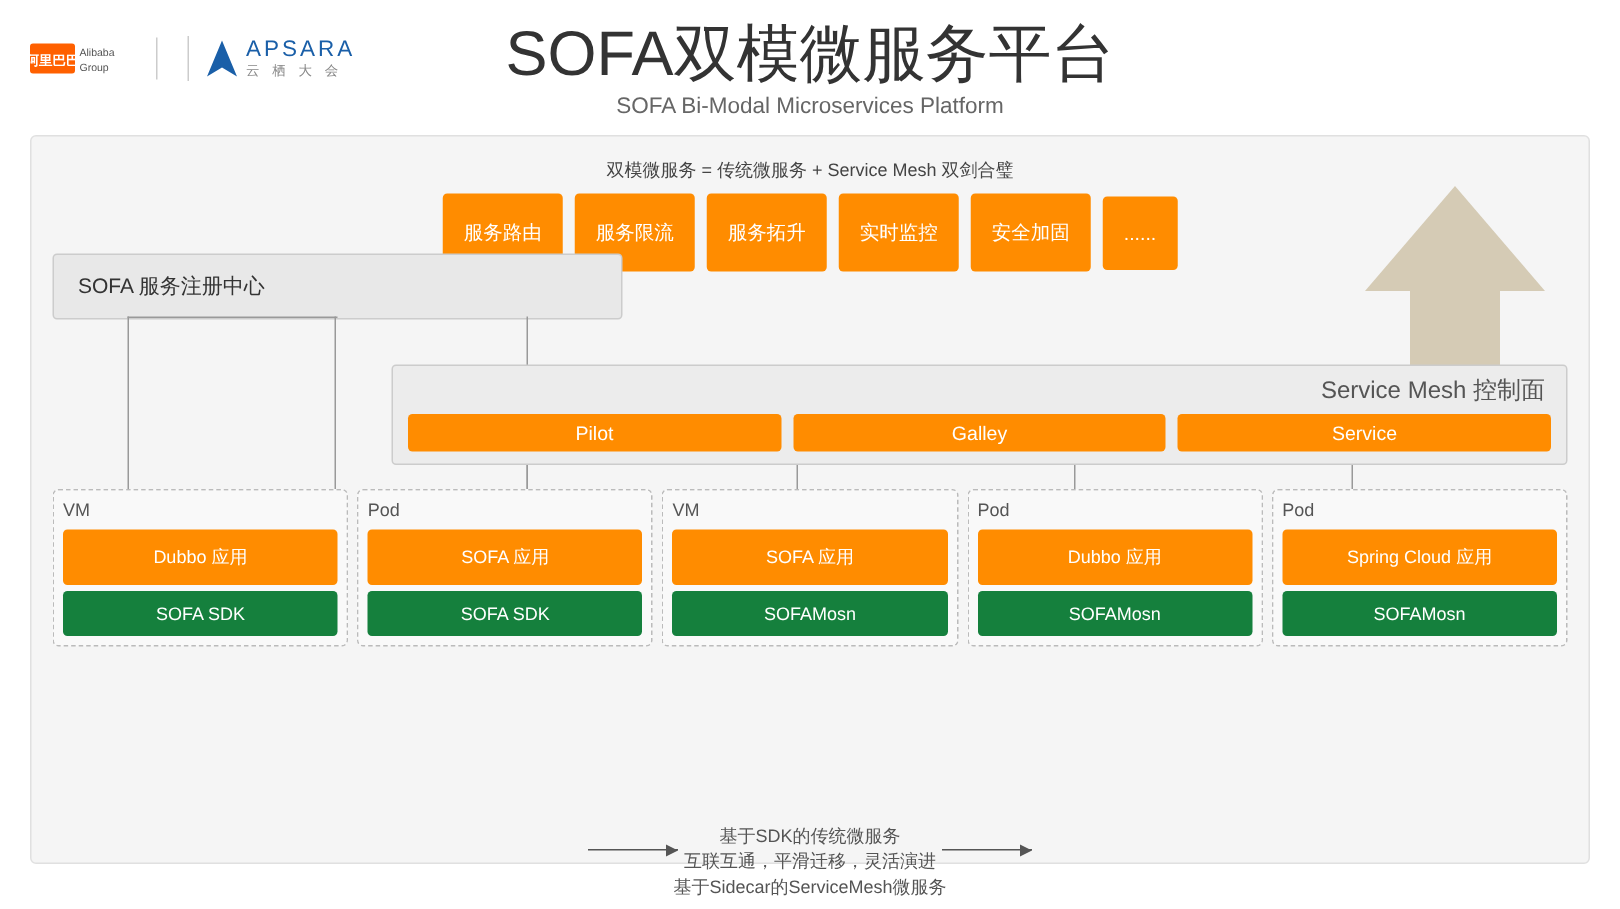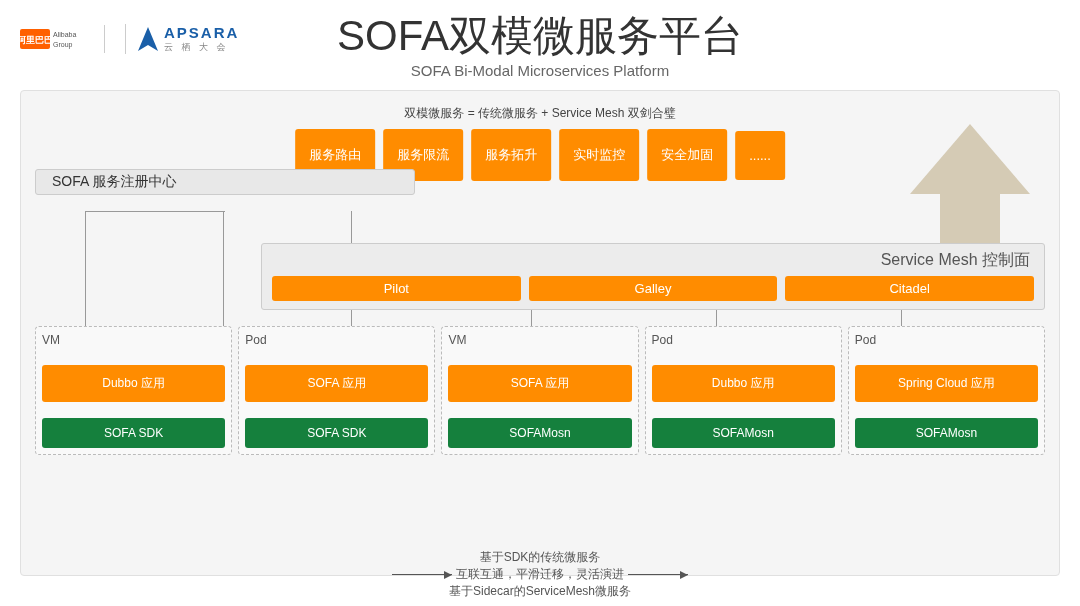--- a/index.html
+++ b/index.html
@@ -97,21 +97,21 @@
       font-size: 13px;
       white-space: nowrap;
     }
 
     
     .sofa-reg {
       position: absolute;
       top: 78px;
       left: 14px;
       width: 380px;
-      height: 26px;
+      height: 44px;
       background: #e8e8e8;
       border: 1px solid #ccc;
       border-radius: 3px;
       display: flex;
       align-items: center;
       padding-left: 16px;
       font-size: 14px;
       color: #333;
     }
 
@@ -158,21 +158,21 @@
       gap: 6px;
     }
     .container-box {
       flex: 1;
       background: #f9f9f9;
       border: 1.5px dashed #bbb;
       border-radius: 4px;
       padding: 6px;
       display: flex;
       flex-direction: column;
-      gap: 16px;
+      gap: 4px;
     }
     .container-label {
       font-size: 12px;
       color: #555;
       margin-bottom: 2px;
     }
     .app-block {
       background: #ff8c00;
       color: white;
       text-align: center;
@@ -204,21 +204,21 @@
       color: #555;
       flex-direction: column;
     }
     .bottom-annotation {
       display: flex;
       align-items: center;
       gap: 6px;
     }
     .arrow-line {
       display: flex;
-      align-items: center;
+      align-items: flex-start;
       font-size: 12px;
       color: #555;
     }
     .h-arrow {
       display: inline-block;
       width: 60px;
       height: 1px;
       background: #555;
       position: relative;
       margin: 0 4px;
@@ -246,21 +246,21 @@
       <text x="33" y="12" font-size="7" fill="#555">Alibaba</text>
       <text x="33" y="22" font-size="7" fill="#555">Group</text>
     </svg>
   </div>
   <div style="width:1px;height:28px;background:#ccc;margin:0 6px;"></div>
   <div class="apsara-logo">
     <svg width="24" height="28" viewBox="0 0 24 28">
       <polygon points="12,2 22,26 12,20 2,26" fill="#1a5fa8"></polygon>
     </svg>
     <div>
-      <div style="font-size:15px;font-weight:bold;color:#1a5fa8;letter-spacing:2px;">APSARA</div>
+      <div style="font-size:15px;font-weight:normal;color:#1a5fa8;letter-spacing:2px;">APSARA</div>
       <div style="font-size:9px;color:#888;letter-spacing:3px;">云 栖 大 会</div>
     </div>
   </div>
 </div>
 
 <div class="main-title">SOFA双模微服务平台</div>
 <div class="sub-title">SOFA Bi-Modal Microservices Platform</div>
 
 <div class="diagram">
 
@@ -294,21 +294,21 @@
   <div style="position:absolute;top:205px;left:330px;width:1px;height:33px;background:#999;"></div>
   <div style="position:absolute;top:205px;left:510px;width:1px;height:33px;background:#999;"></div>
   <div style="position:absolute;top:205px;left:695px;width:1px;height:33px;background:#999;"></div>
   <div style="position:absolute;top:205px;left:880px;width:1px;height:33px;background:#999;"></div>
 
   <div class="mesh-panel">
     <div class="mesh-panel-title">Service Mesh 控制面</div>
     <div class="mesh-btns">
       <div class="mesh-btn">Pilot</div>
       <div class="mesh-btn">Galley</div>
-      <div class="mesh-btn">Citadel</div>
+      <div class="mesh-btn">Service</div>
     </div>
   </div>
 
   <div class="containers-row">
 
     <div class="container-box">
       <div class="container-label">VM</div>
       <div class="app-block">Dubbo 应用</div>
       <div class="sdk-block">SOFA SDK</div>
     </div>

